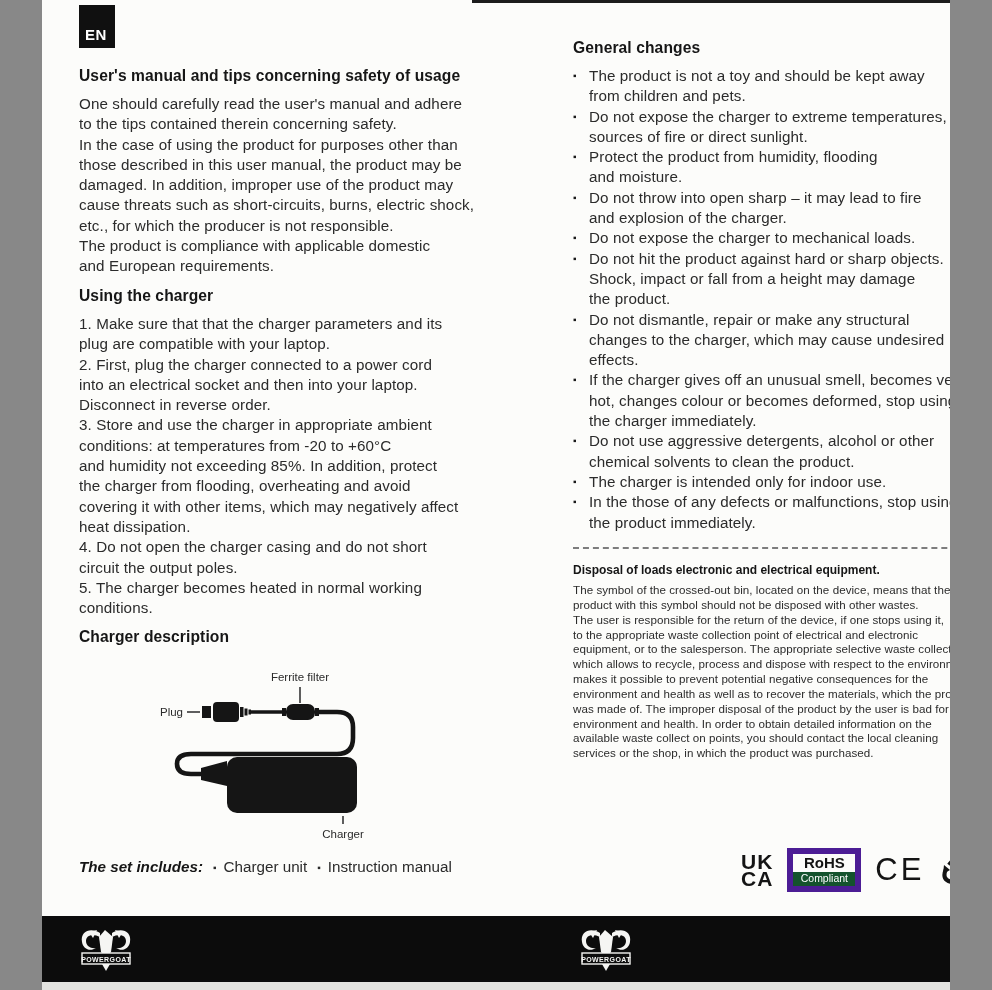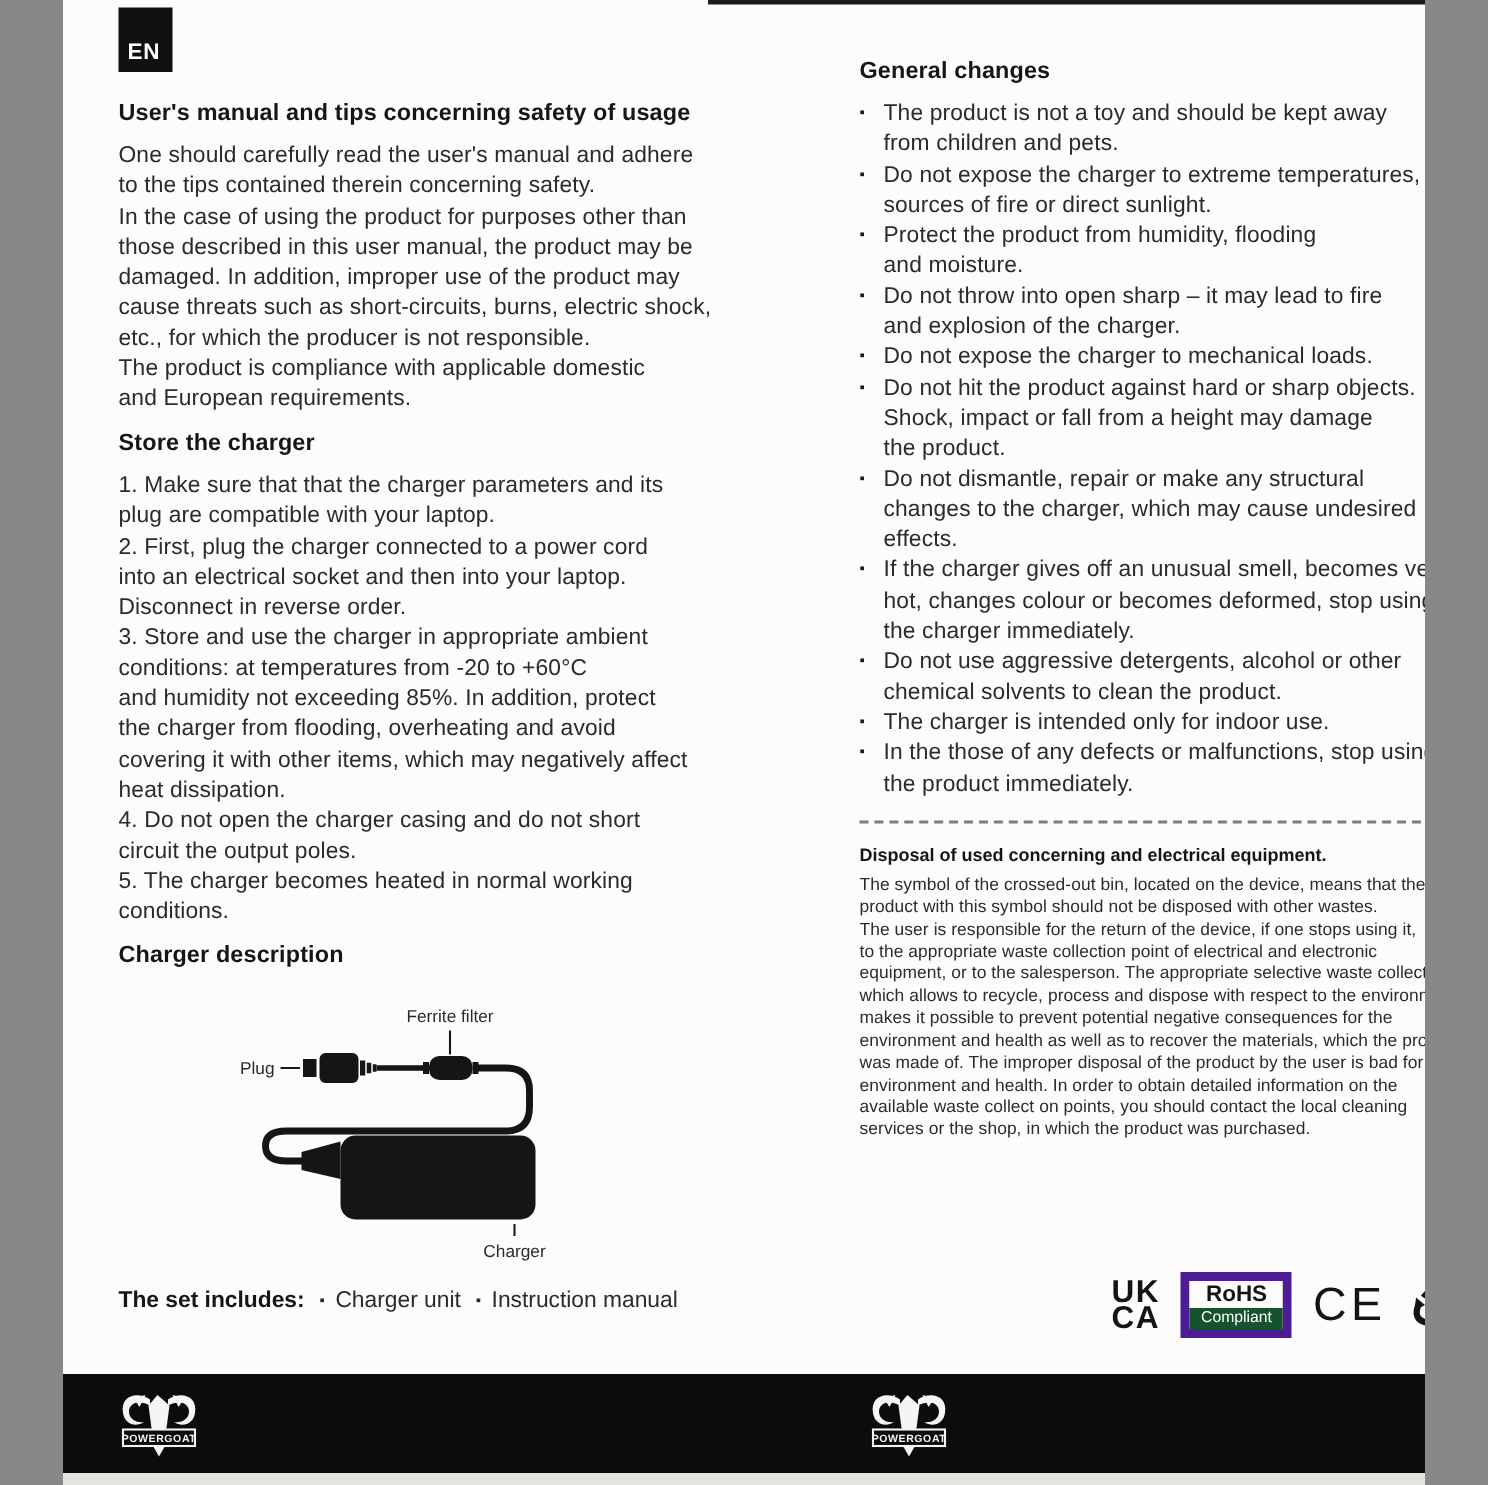--- a/index.html
+++ b/index.html
@@ -22,21 +22,21 @@
   .body-text{font-size:15.2px;line-height:20.3px;letter-spacing:.1px;}
   .abs{position:absolute;}
   .remarks{position:absolute;top:66px;left:0;width:450px;}
   .bullet-item{display:flex;}
   .bullet-sq{flex:0 0 16px;font-size:10px;line-height:20.3px;color:#1a1a1a;}
   .bullet-text{flex:1;}
   .divider{position:absolute;top:547px;left:0;width:444px;border-top:2px dashed #7d7d7d;}
   .small-h{position:absolute;top:563px;left:0;font-size:12px;font-weight:700;color:#161616;}
   .small-text{position:absolute;top:583px;left:0;width:450px;font-size:11.6px;line-height:14.85px;letter-spacing:.05px;}
   .set-line{position:absolute;top:858px;left:0;font-size:15.2px;}
-  .set-line .lbl{font-weight:700;color:#161616;}
+  .set-line .lbl{font-weight:700;color:#161616;font-style:italic;}
   .set-line .sq{font-size:10px;margin:0 7px 0 10px;vertical-align:1px;}
   .marks{position:absolute;left:699px;top:845px;height:50px;display:flex;align-items:center;gap:14px;}
   .ukca{font-size:21px;font-weight:800;line-height:17px;color:#141414;letter-spacing:1px;text-align:center;}
   .rohs{border:6px solid #4c1d95;text-align:center;min-width:62px;}
   .rohs .top{font-size:15px;font-weight:700;color:#141414;padding:0 4px;background:#fcfcfa;line-height:18px;}
   .rohs .bot{font-size:10.5px;color:#fff;background:#14532d;padding:1px 3px 2px;line-height:11px;}
   .ce{font-size:31px;font-weight:500;color:#141414;letter-spacing:3px;}
   .footer{position:absolute;left:0;top:916px;width:992px;height:66px;background:#0c0c0c;}
   .footer-strip{position:absolute;left:0;top:982px;width:992px;height:8px;background:#e3e3e0;}
   .goat{position:absolute;top:10px;width:62px;height:48px;}
@@ -60,21 +60,21 @@
     <div class="abs body-text lines" style="top:94px;left:0;width:458px;">One should carefully read the user's manual and adhere
 to the tips contained therein concerning safety.
 In the case of using the product for purposes other than
 those described in this user manual, the product may be
 damaged. In addition, improper use of the product may
 cause threats such as short-circuits, burns, electric shock,
 etc., for which the producer is not responsible.
 The product is compliance with applicable domestic
 and European requirements.</div>
 
-    <div class="h" style="top:287px;left:0;">Store the charger</div>
+    <div class="h" style="top:287px;left:0;">Using the charger</div>
 
     <div class="abs body-text lines" style="top:314px;left:0;width:458px;">1. Make sure that that the charger parameters and its
 plug are compatible with your laptop.
 2. First, plug the charger connected to a power cord
 into an electrical socket and then into your laptop.
 Disconnect in reverse order.
 3. Store and use the charger in appropriate ambient
 conditions: at temperatures from -20 to +60°C
 and humidity not exceeding 85%. In addition, protect
 the charger from flooding, overheating and avoid
@@ -175,21 +175,21 @@
         </div>
       <div class="bullet-item">
           <span class="bullet-sq">▪</span>
           <div class="bullet-text lines">In the those of any defects or malfunctions, stop using
 the product immediately.</div>
         </div>
     </div>
 
     <div class="divider"></div>
 
-    <div class="small-h">Disposal of used concerning and electrical equipment.</div>
+    <div class="small-h">Disposal of loads electronic and electrical equipment.</div>
     <div class="small-text lines">The symbol of the crossed-out bin, located on the device, means that the
 product with this symbol should not be disposed with other wastes.
 The user is responsible for the return of the device, if one stops using it,
 to the appropriate waste collection point of electrical and electronic
 equipment, or to the salesperson. The appropriate selective waste collect on,
 which allows to recycle, process and dispose with respect to the environment,
 makes it possible to prevent potential negative consequences for the
 environment and health as well as to recover the materials, which the product
 was made of. The improper disposal of the product by the user is bad for the
 environment and health. In order to obtain detailed information on the

